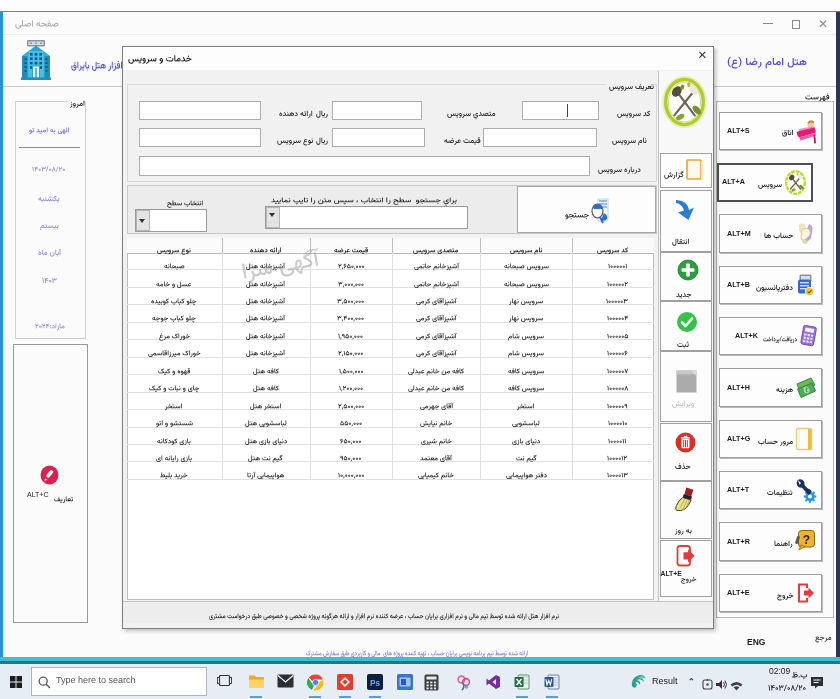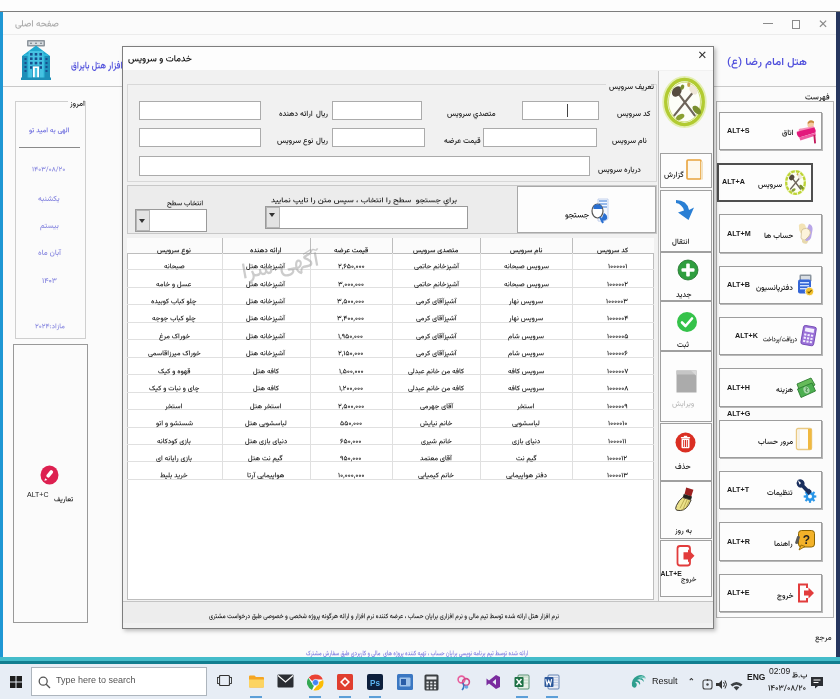--- a/index.html
+++ b/index.html
@@ -494,21 +494,21 @@
           <use href="#q72" x="0"></use>
           <use href="#q58" x="1813"></use>
           <use href="#q56" x="2364"></use>
           <use href="#q73" x="4093"></use>
           <use href="#q64" x="6026"></use>
           <use href="#q32" x="6749"></use>
           <use href="#q33" x="7681"></use>
           <use href="#q34" x="8483"></use>
         </g>
       </svg></div>
-    <div style="position:absolute;left:727.0px;top:410px;font:600 7.2px 'Liberation Sans',sans-serif;color:#1a1a1a;white-space:nowrap;line-height:1">ALT+G</div>
+    <div style="position:absolute;left:727.0px;top:435.0px;font:600 7.2px 'Liberation Sans',sans-serif;color:#1a1a1a;white-space:nowrap;line-height:1">ALT+G</div>
     <div style="position:absolute;left:795.0px;top:426.6px"><svg width="19" height="25" viewBox="0 0 19 25">
 <rect x="1.5" y="1.5" width="15" height="21" rx="1.5" fill="#fdfdfb" stroke="#e9c983" stroke-width="1.4"></rect>
 <rect x="13" y="2" width="3.5" height="20.5" fill="#f0b940"></rect>
 <rect x="3.5" y="2.2" width="1" height="20" fill="#eee4cf"></rect>
 </svg></div>
     <div style="position:absolute;left:719.0px;top:470.9px;width:102.5px;height:38.5px;background:#fdfdfd;border:1px solid #9d9d9d;box-shadow:1px 1px 0 #b8b8b8;"></div>
     <div style="position:absolute;left:767.4px;top:483.4px;width:25.6px;height:10.5px;"><svg width="25.6" height="10.5" viewBox="0 0 25.6 10.5" style="overflow:visible">
         <g fill="#1a1a1a" transform="translate(0,7.88) scale(0.003662,-0.003662)">
           <use href="#q78" x="0"></use>
           <use href="#q58" x="1813"></use>
@@ -2387,21 +2387,21 @@
 <circle cx="5.5" cy="5.5" r="1.2" fill="#444"></circle>
         <rect x="4.8" y="0" width="1.4" height="2" fill="#444"></rect>
 </svg></div>
     <div style="position:absolute;left:716px;top:676px"><svg width="12" height="11" viewBox="0 0 12 11">
 <polygon points="0,4 3,4 6,1 6,10 3,7 0,7" fill="#333"></polygon>
 <path d="M7.5 3 Q9.5 5.5 7.5 8 M9 1.5 Q12 5.5 9 9.5" stroke="#333" stroke-width="1" fill="none"></path>
 </svg></div>
     <div style="position:absolute;left:730px;top:677px"><svg width="13" height="10" viewBox="0 0 13 10">
 <path d="M0.5 3.5 Q6.5 -1.5 12.5 3.5 L10.7 5.4 Q6.5 2 2.3 5.4 Z M3.6 6.3 Q6.5 4 9.4 6.3 L6.5 9.5 Z" fill="#3c4043"></path>
 </svg></div>
-    <div style="position:absolute;left:747.0px;top:673px;font:600 8.5px 'Liberation Sans',sans-serif;color:#1a1a1a;white-space:nowrap;line-height:1">ENG</div>
+    <div style="position:absolute;left:747.0px;top:638px;font:600 8.5px 'Liberation Sans',sans-serif;color:#1a1a1a;white-space:nowrap;line-height:1">ENG</div>
     <div style="position:absolute;left:769.0px;top:667.2px;font:400 8.5px 'Liberation Sans',sans-serif;color:#1a1a1a;white-space:nowrap;line-height:1">02:09</div>
     <div style="position:absolute;left:791.6px;top:666.4px;width:15.4px;height:11.2px;"><svg width="15.4" height="11.2" viewBox="0 0 15.4 11.2" style="overflow:visible">
         <g fill="#1a1a1a" transform="translate(0,8.40) scale(0.003906,-0.003906)">
           <use href="#q125" x="0"></use>
           <use href="#q126" x="1538"></use>
           <use href="#q72" x="2124"></use>
         </g>
       </svg></div>
     <div style="position:absolute;left:767.9px;top:678.9px;width:38.1px;height:11.2px;"><svg width="38.1" height="11.2" viewBox="0 0 38.1 11.2" style="overflow:visible">
         <g fill="#1a1a1a" transform="translate(0,8.40) scale(0.003906,-0.003906)">

